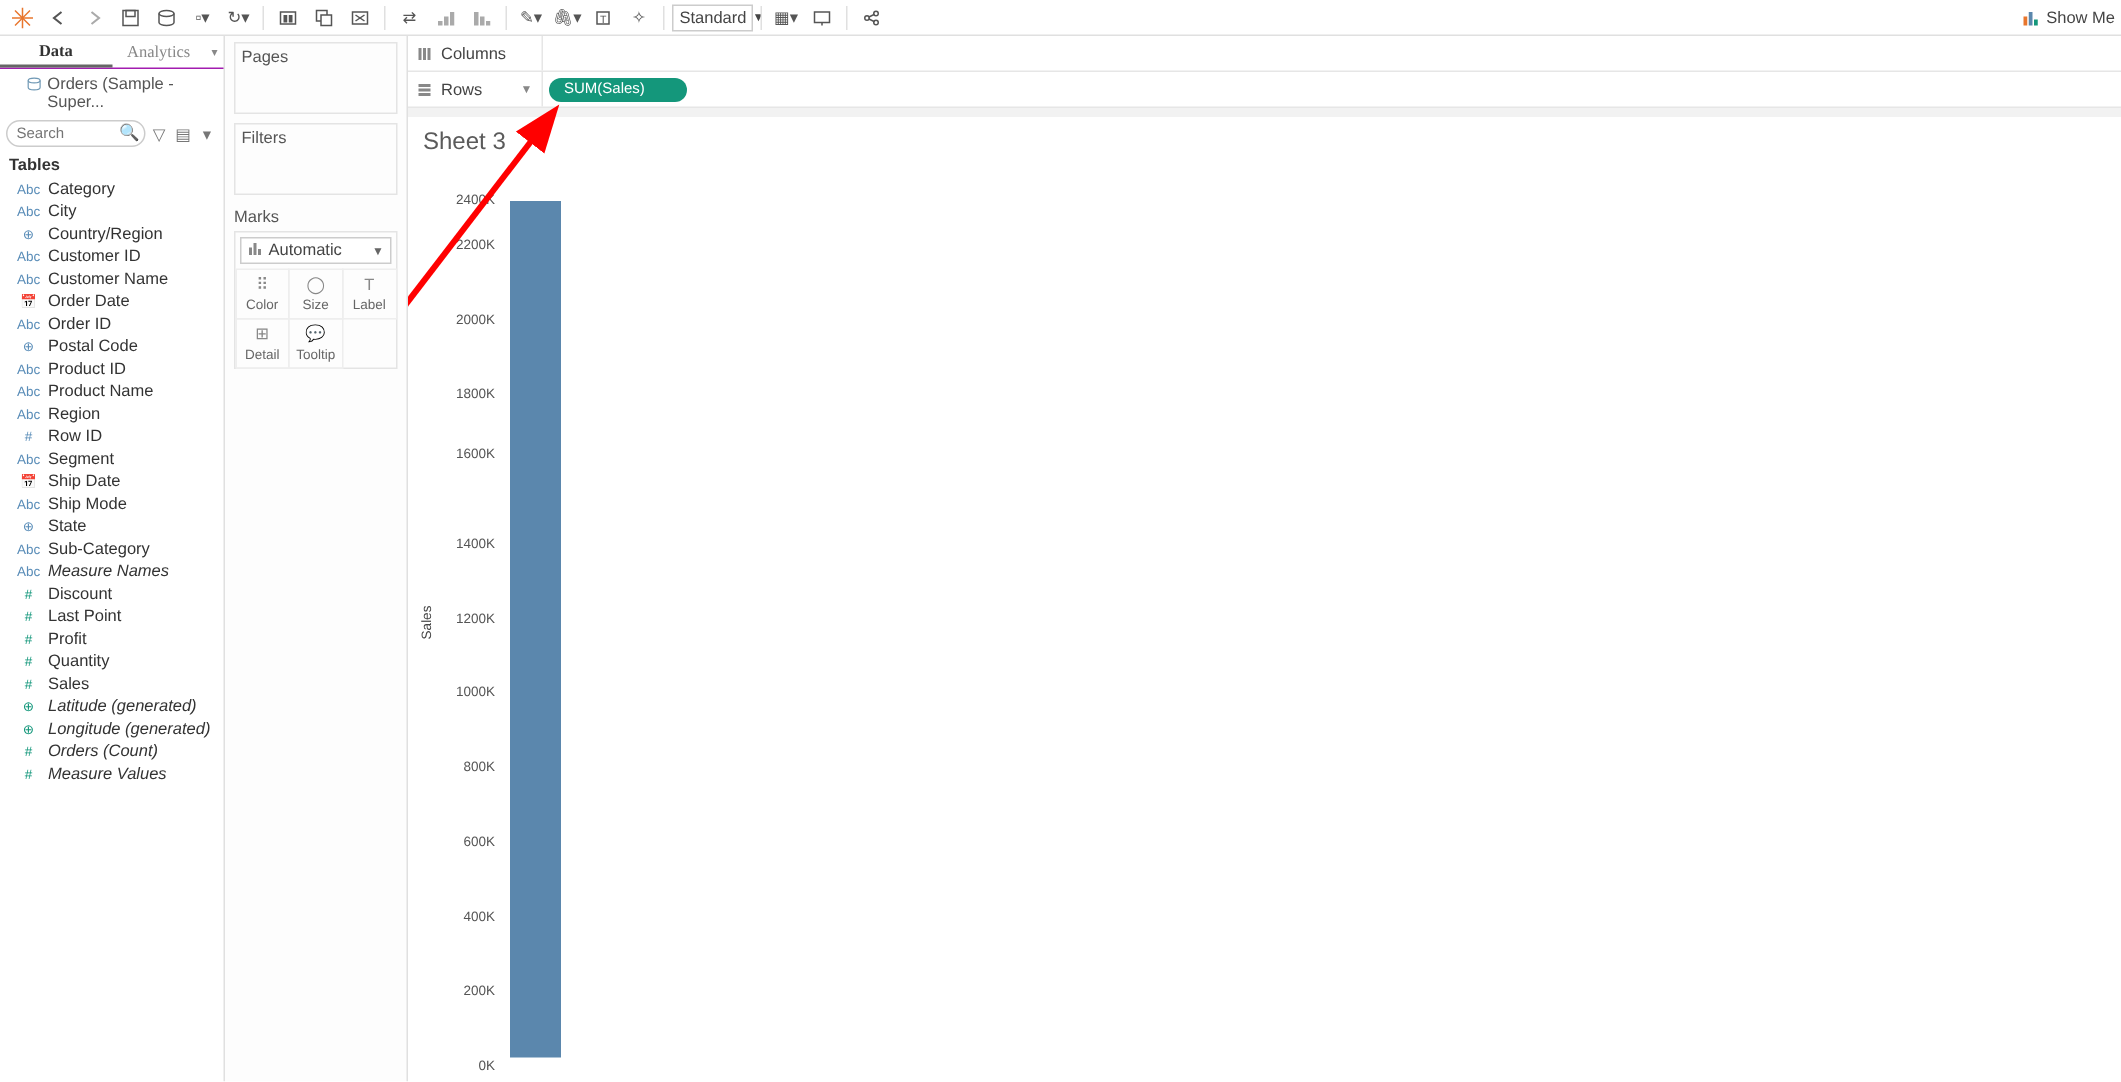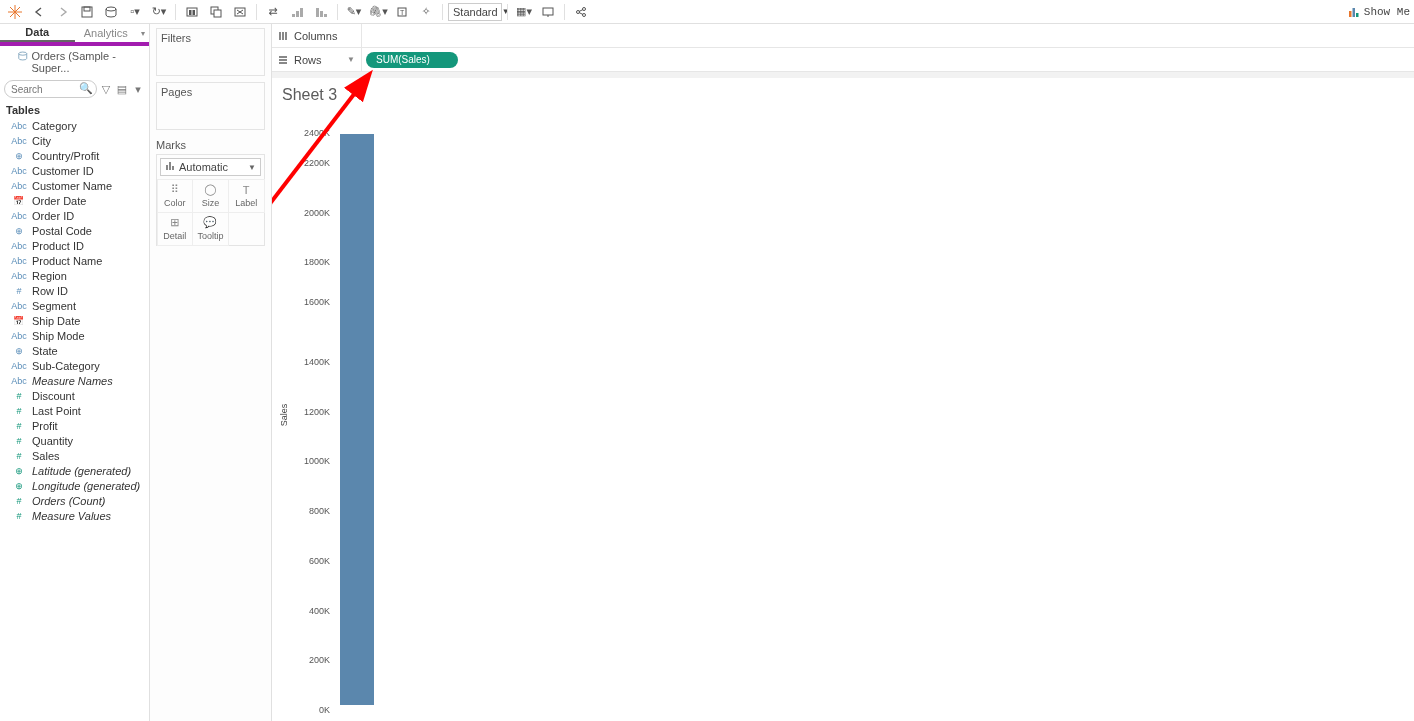--- a/index.html
+++ b/index.html
@@ -3,29 +3,29 @@
 <meta charset="utf-8">
 <style>
   * { box-sizing: border-box; }
   html, body { margin:0; padding:0; height:100%; font-family: Arial, Helvetica, sans-serif; font-size:11px; color:#444; background:#fff; overflow:hidden;}
   
   .toolbar { height:24px; display:flex; align-items:center; padding:0 4px; border-bottom:1px solid #e0e0e0; gap:2px; }
   .tb-btn { width:22px; height:20px; display:flex; align-items:center; justify-content:center; color:#555; border-radius:3px; }
   .tb-sep { width:1px; height:16px; background:#e0e0e0; margin:0 3px; }
   .tb-drop { display:flex; align-items:center; border:1px solid #ccc; height:18px; padding:0 4px; gap:4px; }
   .tb-drop.standard { width:54px; justify-content:space-between;}
-  .showme { margin-left:auto; display:flex; align-items:center; gap:4px;font-family:Liberation Mono, monospace;}
+  .showme { margin-left:auto; display:flex; align-items:center; gap:4px;}
   .logo { color:#e8762d; width:22px; display:flex; justify-content:center;}
   
   .main { display:flex; height:calc(100% - 24px); }
   .left-pane   { width:150px; border-right:1px solid #e0e0e0; display:flex; flex-direction:column;}
   .cards-pane  { width:122px; border-right:1px solid #e0e0e0; background:#fdfdfd; display:flex; flex-direction:column; padding:4px 6px; gap:6px;}
   .view-pane   { flex:1; display:flex; flex-direction:column; position:relative;}
   
-  .data-tabs { display:flex; height:22px; border-bottom:4px solid #a21caf;}
+  .data-tabs { display:flex; height:22px; border-bottom:1px solid #a21caf;font-family:Liberation Serif, serif;}
   .data-tab  { flex:1; display:flex; align-items:center; justify-content:center; font-size:11px;}
   .data-tab.active { border-bottom:2px solid #666; font-weight:bold; color:#333;}
   .data-tab.inactive { color:#888;}
   .datasource { display:flex; gap:4px; padding:4px 18px; color:#555;}
   .datasource svg{ color:#7099b5;}
   .search-row { display:flex; align-items:center; gap:2px; padding:2px 4px;}
   .search-box { flex:1; position:relative;}
   .search-box input{ width:100%; height:18px; border:1px solid #ccc; border-radius:9px; padding:0 18px 0 6px; font-size:10px; outline:none;}
   .search-box .mag{ position:absolute; right:4px; top:2px; color:#999;}
   .mini-btn { width:14px; height:16px; display:flex; justify-content:center; align-items:center; color:#777;}
@@ -217,21 +217,21 @@
         <div class="field dim">
           <span class="ico">Abc</span>
           <span class="lbl">Category</span>
         </div>
         <div class="field dim">
           <span class="ico">Abc</span>
           <span class="lbl">City</span>
         </div>
         <div class="field dim">
           <span class="ico">⊕</span>
-          <span class="lbl">Country/Profit</span>
+          <span class="lbl">Country/Region</span>
         </div>
         <div class="field dim">
           <span class="ico">Abc</span>
           <span class="lbl">Customer ID</span>
         </div>
         <div class="field dim">
           <span class="ico">Abc</span>
           <span class="lbl">Customer Name</span>
         </div>
         <div class="field dim">
@@ -319,25 +319,25 @@
           <span class="lbl italic">Orders (Count)</span>
         </div>
         <div class="field meas">
           <span class="ico">#</span>
           <span class="lbl italic">Measure Values</span>
         </div>
       </div>
   </div>
 
   <div class="cards-pane">
+    <div class="card pages">
+      <div class="card-title">Pages</div>
+    </div>
     <div class="card filters">
       <div class="card-title">Filters</div>
-    </div>
-    <div class="card pages">
-      <div class="card-title">Pages</div>
     </div>
     <div>
       <div class="card-title" style="padding-left:0">Marks</div>
       <div class="card">
         <div class="marktype">
           <span>
             <svg width="10" height="10" viewBox="0 0 10 10">
                 <rect x="1" y="4" width="2" height="5" fill="#888"></rect>
                 <rect x="4" y="1" width="2" height="8" fill="#888"></rect>
                 <rect x="7" y="5" width="2" height="4" fill="#888"></rect>

